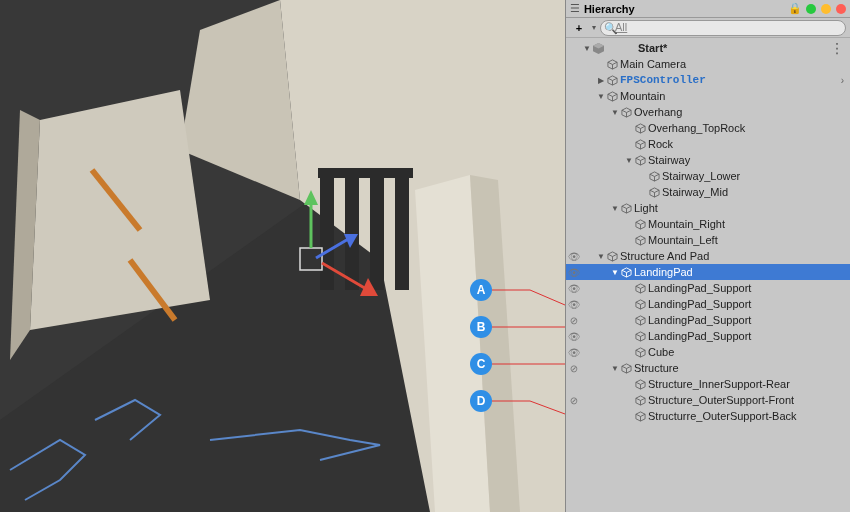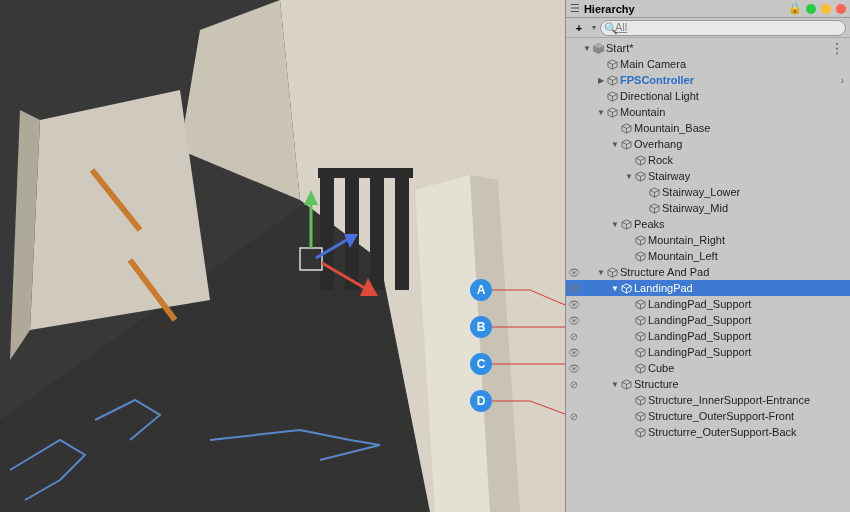--- a/index.html
+++ b/index.html
@@ -22,22 +22,22 @@
   .toolbar .search .sicon { position:absolute; left:3px; top:1px; font-size:11px; }
   .tree { flex:1; overflow-y:auto; padding:2px 0; }
   .row { display:flex; align-items:center; height:16px; padding-right:6px; white-space:nowrap; position:relative;}
   .row .vis { width:16px; text-align:center; color:#777; font-size:10px; }
   .row .ind { display:inline-block; }
   .row .tw { width:10px; text-align:center; color:#555; font-size:8px; }
   .row .icon { width:12px; height:12px; display:inline-flex; align-items:center; justify-content:center; margin-right:2px;}
   .row .label { color:#222; }
   .row.sel { background:#3e7ad3; }
   .row.sel .label, .row.sel .tw, .row.sel .icon svg { color:#fff; fill:#fff;}
-  .row.bold .label { font-weight:400; }
-  .row.blue .label { font-weight:700; color:#2a6fc7; }
+  .row.bold .label { font-weight:700;margin-left:32px; }
+  .row.blue .label { font-weight:700; color:#2a6fc7;font-family:Liberation Mono, monospace; }
   .row .chev-right { margin-left:auto; color:#666; font-size:10px; }
   .row .more { margin-left:auto; color:#555; font-size:14px; line-height:10px; }
   .cube-ico { width:11px; height:11px; }
 </style>
 </head>
 <body>
 
 <div class="app">
 
   <div class="scene">
@@ -174,151 +174,136 @@
                 <path d="M11 3.5 L11 8.5 L6 11"></path>
               </g>
             </svg>
           </span>
           <span class="label">FPSController</span>
           <span class="chev-right">›</span>
         </div>
         <div class="row">
           <span class="vis">&nbsp;</span>
           <span class="ind" style="width: 14px;"></span>
-          <span class="tw"></span>
-          <span class="icon">
-            <svg class="cube-ico" viewBox="0 0 12 12">
-              <g fill="none" stroke="#666" stroke-width="1">
-                <path d="M6 1 L11 3.5 L6 6 L1 3.5 Z"></path>
-                <path d="M1 3.5 L1 8.5 L6 11 L6 6"></path>
-                <path d="M11 3.5 L11 8.5 L6 11"></path>
-              </g>
-            </svg>
-          </span>
-          <span class="label">Directional Light</span>
-        </div>
-        <div class="row">
-          <span class="vis">&nbsp;</span>
-          <span class="ind" style="width: 14px;"></span>
           <span class="tw">▼</span>
           <span class="icon">
             <svg class="cube-ico" viewBox="0 0 12 12">
               <g fill="none" stroke="#666" stroke-width="1">
                 <path d="M6 1 L11 3.5 L6 6 L1 3.5 Z"></path>
                 <path d="M1 3.5 L1 8.5 L6 11 L6 6"></path>
                 <path d="M11 3.5 L11 8.5 L6 11"></path>
               </g>
             </svg>
           </span>
           <span class="label">Mountain</span>
         </div>
         <div class="row">
           <span class="vis">&nbsp;</span>
           <span class="ind" style="width: 28px;"></span>
-          <span class="tw"></span>
-          <span class="icon">
-            <svg class="cube-ico" viewBox="0 0 12 12">
-              <g fill="none" stroke="#666" stroke-width="1">
-                <path d="M6 1 L11 3.5 L6 6 L1 3.5 Z"></path>
-                <path d="M1 3.5 L1 8.5 L6 11 L6 6"></path>
-                <path d="M11 3.5 L11 8.5 L6 11"></path>
-              </g>
-            </svg>
-          </span>
-          <span class="label">Mountain_Base</span>
+          <span class="tw">▼</span>
+          <span class="icon">
+            <svg class="cube-ico" viewBox="0 0 12 12">
+              <g fill="none" stroke="#666" stroke-width="1">
+                <path d="M6 1 L11 3.5 L6 6 L1 3.5 Z"></path>
+                <path d="M1 3.5 L1 8.5 L6 11 L6 6"></path>
+                <path d="M11 3.5 L11 8.5 L6 11"></path>
+              </g>
+            </svg>
+          </span>
+          <span class="label">Overhang</span>
+        </div>
+        <div class="row">
+          <span class="vis">&nbsp;</span>
+          <span class="ind" style="width: 42px;"></span>
+          <span class="tw"></span>
+          <span class="icon">
+            <svg class="cube-ico" viewBox="0 0 12 12">
+              <g fill="none" stroke="#666" stroke-width="1">
+                <path d="M6 1 L11 3.5 L6 6 L1 3.5 Z"></path>
+                <path d="M1 3.5 L1 8.5 L6 11 L6 6"></path>
+                <path d="M11 3.5 L11 8.5 L6 11"></path>
+              </g>
+            </svg>
+          </span>
+          <span class="label">Overhang_TopRock</span>
+        </div>
+        <div class="row">
+          <span class="vis">&nbsp;</span>
+          <span class="ind" style="width: 42px;"></span>
+          <span class="tw"></span>
+          <span class="icon">
+            <svg class="cube-ico" viewBox="0 0 12 12">
+              <g fill="none" stroke="#666" stroke-width="1">
+                <path d="M6 1 L11 3.5 L6 6 L1 3.5 Z"></path>
+                <path d="M1 3.5 L1 8.5 L6 11 L6 6"></path>
+                <path d="M11 3.5 L11 8.5 L6 11"></path>
+              </g>
+            </svg>
+          </span>
+          <span class="label">Rock</span>
+        </div>
+        <div class="row">
+          <span class="vis">&nbsp;</span>
+          <span class="ind" style="width: 42px;"></span>
+          <span class="tw">▼</span>
+          <span class="icon">
+            <svg class="cube-ico" viewBox="0 0 12 12">
+              <g fill="none" stroke="#666" stroke-width="1">
+                <path d="M6 1 L11 3.5 L6 6 L1 3.5 Z"></path>
+                <path d="M1 3.5 L1 8.5 L6 11 L6 6"></path>
+                <path d="M11 3.5 L11 8.5 L6 11"></path>
+              </g>
+            </svg>
+          </span>
+          <span class="label">Stairway</span>
+        </div>
+        <div class="row">
+          <span class="vis">&nbsp;</span>
+          <span class="ind" style="width: 56px;"></span>
+          <span class="tw"></span>
+          <span class="icon">
+            <svg class="cube-ico" viewBox="0 0 12 12">
+              <g fill="none" stroke="#666" stroke-width="1">
+                <path d="M6 1 L11 3.5 L6 6 L1 3.5 Z"></path>
+                <path d="M1 3.5 L1 8.5 L6 11 L6 6"></path>
+                <path d="M11 3.5 L11 8.5 L6 11"></path>
+              </g>
+            </svg>
+          </span>
+          <span class="label">Stairway_Lower</span>
+        </div>
+        <div class="row">
+          <span class="vis">&nbsp;</span>
+          <span class="ind" style="width: 56px;"></span>
+          <span class="tw"></span>
+          <span class="icon">
+            <svg class="cube-ico" viewBox="0 0 12 12">
+              <g fill="none" stroke="#666" stroke-width="1">
+                <path d="M6 1 L11 3.5 L6 6 L1 3.5 Z"></path>
+                <path d="M1 3.5 L1 8.5 L6 11 L6 6"></path>
+                <path d="M11 3.5 L11 8.5 L6 11"></path>
+              </g>
+            </svg>
+          </span>
+          <span class="label">Stairway_Mid</span>
         </div>
         <div class="row">
           <span class="vis">&nbsp;</span>
           <span class="ind" style="width: 28px;"></span>
           <span class="tw">▼</span>
           <span class="icon">
             <svg class="cube-ico" viewBox="0 0 12 12">
               <g fill="none" stroke="#666" stroke-width="1">
                 <path d="M6 1 L11 3.5 L6 6 L1 3.5 Z"></path>
                 <path d="M1 3.5 L1 8.5 L6 11 L6 6"></path>
                 <path d="M11 3.5 L11 8.5 L6 11"></path>
               </g>
             </svg>
           </span>
-          <span class="label">Overhang</span>
-        </div>
-        <div class="row">
-          <span class="vis">&nbsp;</span>
-          <span class="ind" style="width: 42px;"></span>
-          <span class="tw"></span>
-          <span class="icon">
-            <svg class="cube-ico" viewBox="0 0 12 12">
-              <g fill="none" stroke="#666" stroke-width="1">
-                <path d="M6 1 L11 3.5 L6 6 L1 3.5 Z"></path>
-                <path d="M1 3.5 L1 8.5 L6 11 L6 6"></path>
-                <path d="M11 3.5 L11 8.5 L6 11"></path>
-              </g>
-            </svg>
-          </span>
-          <span class="label">Rock</span>
-        </div>
-        <div class="row">
-          <span class="vis">&nbsp;</span>
-          <span class="ind" style="width: 42px;"></span>
-          <span class="tw">▼</span>
-          <span class="icon">
-            <svg class="cube-ico" viewBox="0 0 12 12">
-              <g fill="none" stroke="#666" stroke-width="1">
-                <path d="M6 1 L11 3.5 L6 6 L1 3.5 Z"></path>
-                <path d="M1 3.5 L1 8.5 L6 11 L6 6"></path>
-                <path d="M11 3.5 L11 8.5 L6 11"></path>
-              </g>
-            </svg>
-          </span>
-          <span class="label">Stairway</span>
-        </div>
-        <div class="row">
-          <span class="vis">&nbsp;</span>
-          <span class="ind" style="width: 56px;"></span>
-          <span class="tw"></span>
-          <span class="icon">
-            <svg class="cube-ico" viewBox="0 0 12 12">
-              <g fill="none" stroke="#666" stroke-width="1">
-                <path d="M6 1 L11 3.5 L6 6 L1 3.5 Z"></path>
-                <path d="M1 3.5 L1 8.5 L6 11 L6 6"></path>
-                <path d="M11 3.5 L11 8.5 L6 11"></path>
-              </g>
-            </svg>
-          </span>
-          <span class="label">Stairway_Lower</span>
-        </div>
-        <div class="row">
-          <span class="vis">&nbsp;</span>
-          <span class="ind" style="width: 56px;"></span>
-          <span class="tw"></span>
-          <span class="icon">
-            <svg class="cube-ico" viewBox="0 0 12 12">
-              <g fill="none" stroke="#666" stroke-width="1">
-                <path d="M6 1 L11 3.5 L6 6 L1 3.5 Z"></path>
-                <path d="M1 3.5 L1 8.5 L6 11 L6 6"></path>
-                <path d="M11 3.5 L11 8.5 L6 11"></path>
-              </g>
-            </svg>
-          </span>
-          <span class="label">Stairway_Mid</span>
-        </div>
-        <div class="row">
-          <span class="vis">&nbsp;</span>
-          <span class="ind" style="width: 28px;"></span>
-          <span class="tw">▼</span>
-          <span class="icon">
-            <svg class="cube-ico" viewBox="0 0 12 12">
-              <g fill="none" stroke="#666" stroke-width="1">
-                <path d="M6 1 L11 3.5 L6 6 L1 3.5 Z"></path>
-                <path d="M1 3.5 L1 8.5 L6 11 L6 6"></path>
-                <path d="M11 3.5 L11 8.5 L6 11"></path>
-              </g>
-            </svg>
-          </span>
-          <span class="label">Peaks</span>
+          <span class="label">Light</span>
         </div>
         <div class="row">
           <span class="vis">&nbsp;</span>
           <span class="ind" style="width: 42px;"></span>
           <span class="tw"></span>
           <span class="icon">
             <svg class="cube-ico" viewBox="0 0 12 12">
               <g fill="none" stroke="#666" stroke-width="1">
                 <path d="M6 1 L11 3.5 L6 6 L1 3.5 Z"></path>
                 <path d="M1 3.5 L1 8.5 L6 11 L6 6"></path>
@@ -469,21 +454,21 @@
           <span class="tw"></span>
           <span class="icon">
             <svg class="cube-ico" viewBox="0 0 12 12">
               <g fill="none" stroke="#666" stroke-width="1">
                 <path d="M6 1 L11 3.5 L6 6 L1 3.5 Z"></path>
                 <path d="M1 3.5 L1 8.5 L6 11 L6 6"></path>
                 <path d="M11 3.5 L11 8.5 L6 11"></path>
               </g>
             </svg>
           </span>
-          <span class="label">Structure_InnerSupport-Entrance</span>
+          <span class="label">Structure_InnerSupport-Rear</span>
         </div>
         <div class="row">
           <span class="vis">⊘</span>
           <span class="ind" style="width: 42px;"></span>
           <span class="tw"></span>
           <span class="icon">
             <svg class="cube-ico" viewBox="0 0 12 12">
               <g fill="none" stroke="#666" stroke-width="1">
                 <path d="M6 1 L11 3.5 L6 6 L1 3.5 Z"></path>
                 <path d="M1 3.5 L1 8.5 L6 11 L6 6"></path>

